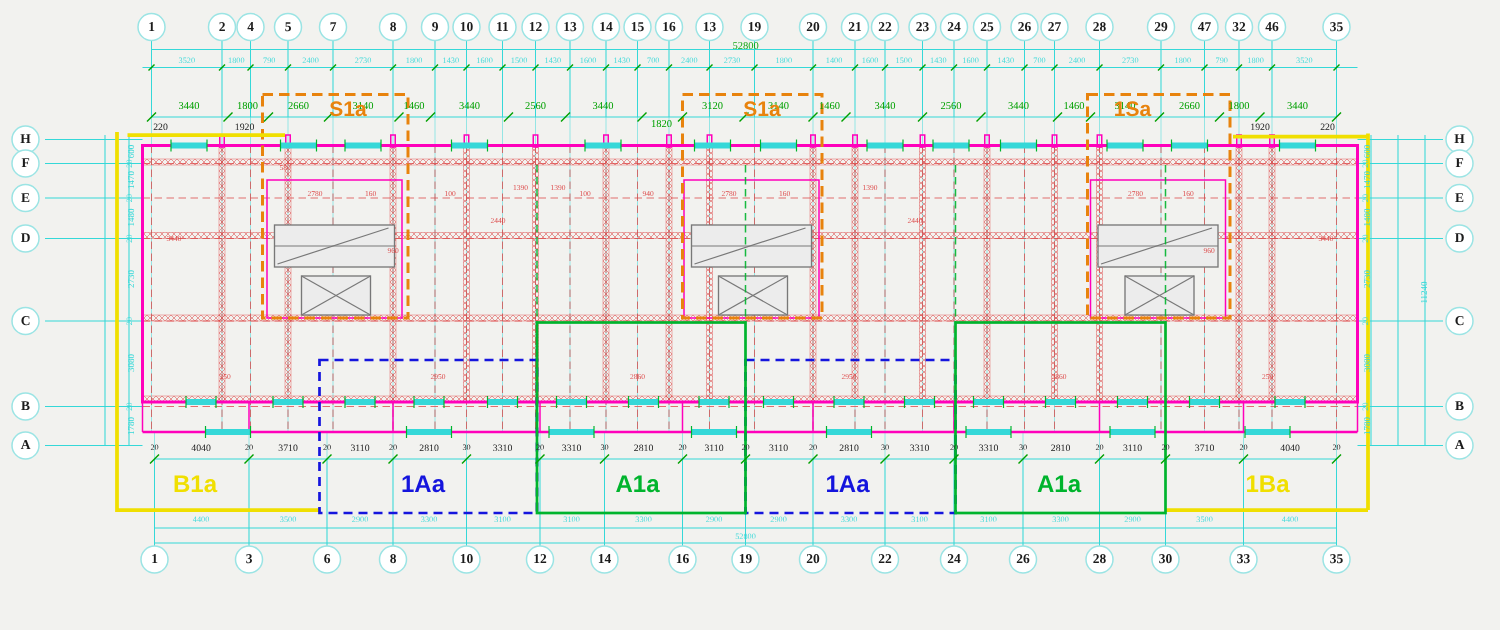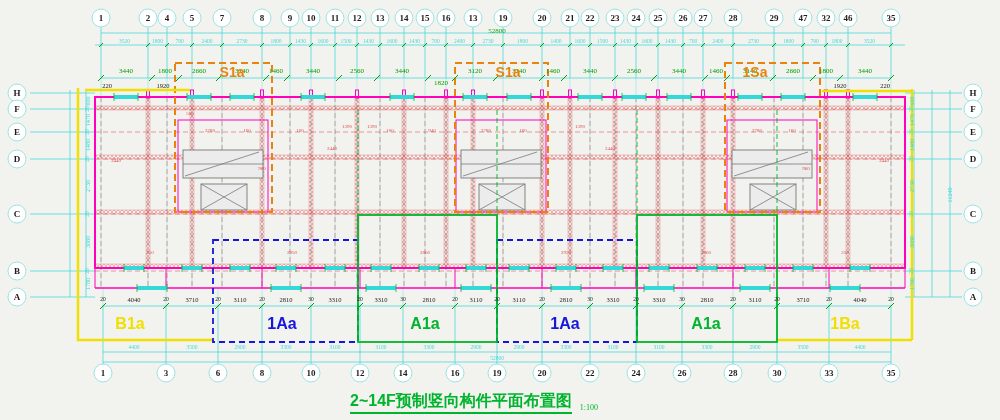--- a/index.html
+++ b/index.html
@@ -706,17 +706,13 @@
       <div class="core-label" style="left: 508px; top: 72px;">S1a</div>
       <div class="core-label" style="left: 755px; top: 72px;">1Sa</div>
       <div class="zone-label" style="left: 130px; top: 324px; color: var(--yellow);">B1a</div>
       <div class="zone-label" style="left: 282px; top: 324px; color: var(--blue);">1Aa</div>
       <div class="zone-label" style="left: 425px; top: 324px; color: var(--green);">A1a</div>
       <div class="zone-label" style="left: 565px; top: 324px; color: var(--blue);">1Aa</div>
       <div class="zone-label" style="left: 706px; top: 324px; color: var(--green);">A1a</div>
       <div class="zone-label" style="left: 845px; top: 324px; color: var(--yellow);">1Ba</div>
     </div>
 
-  <div id="title-block">
-    <div id="title-text">2~14F预制竖向构件平面布置图</div>
-    <div id="title-scale">1:100</div>
-  </div>
 </div>
 
 </body></html>

